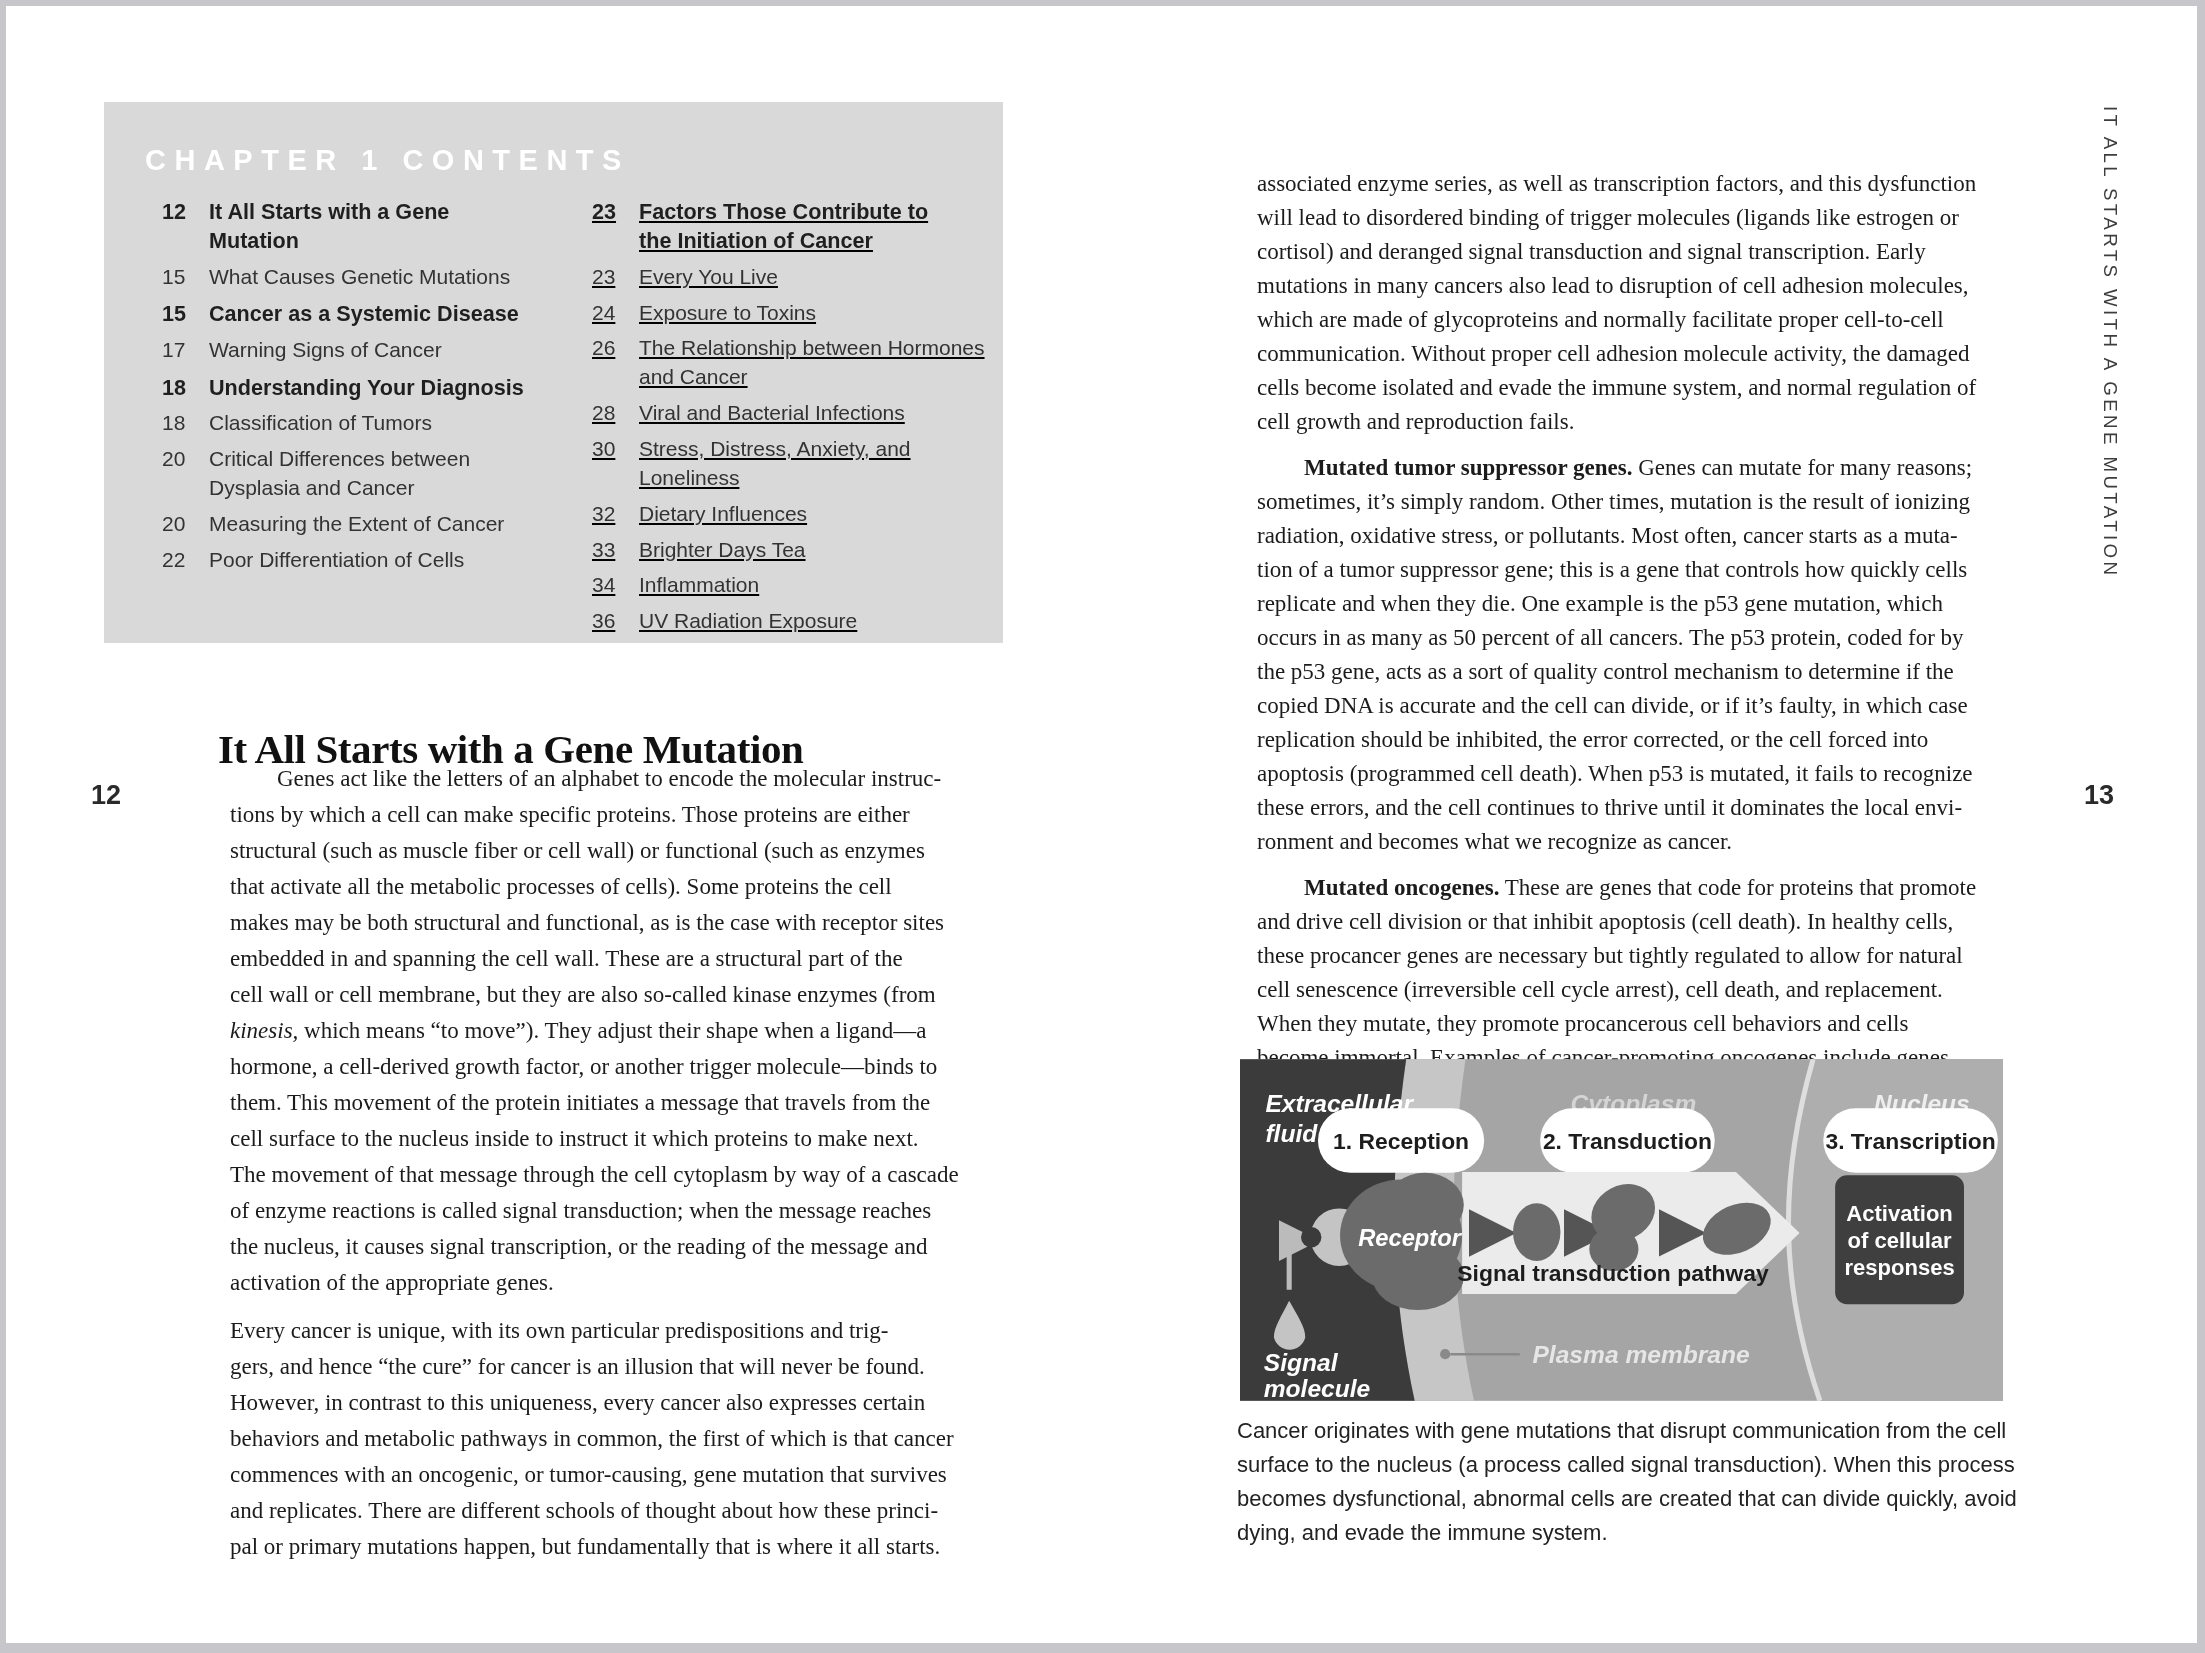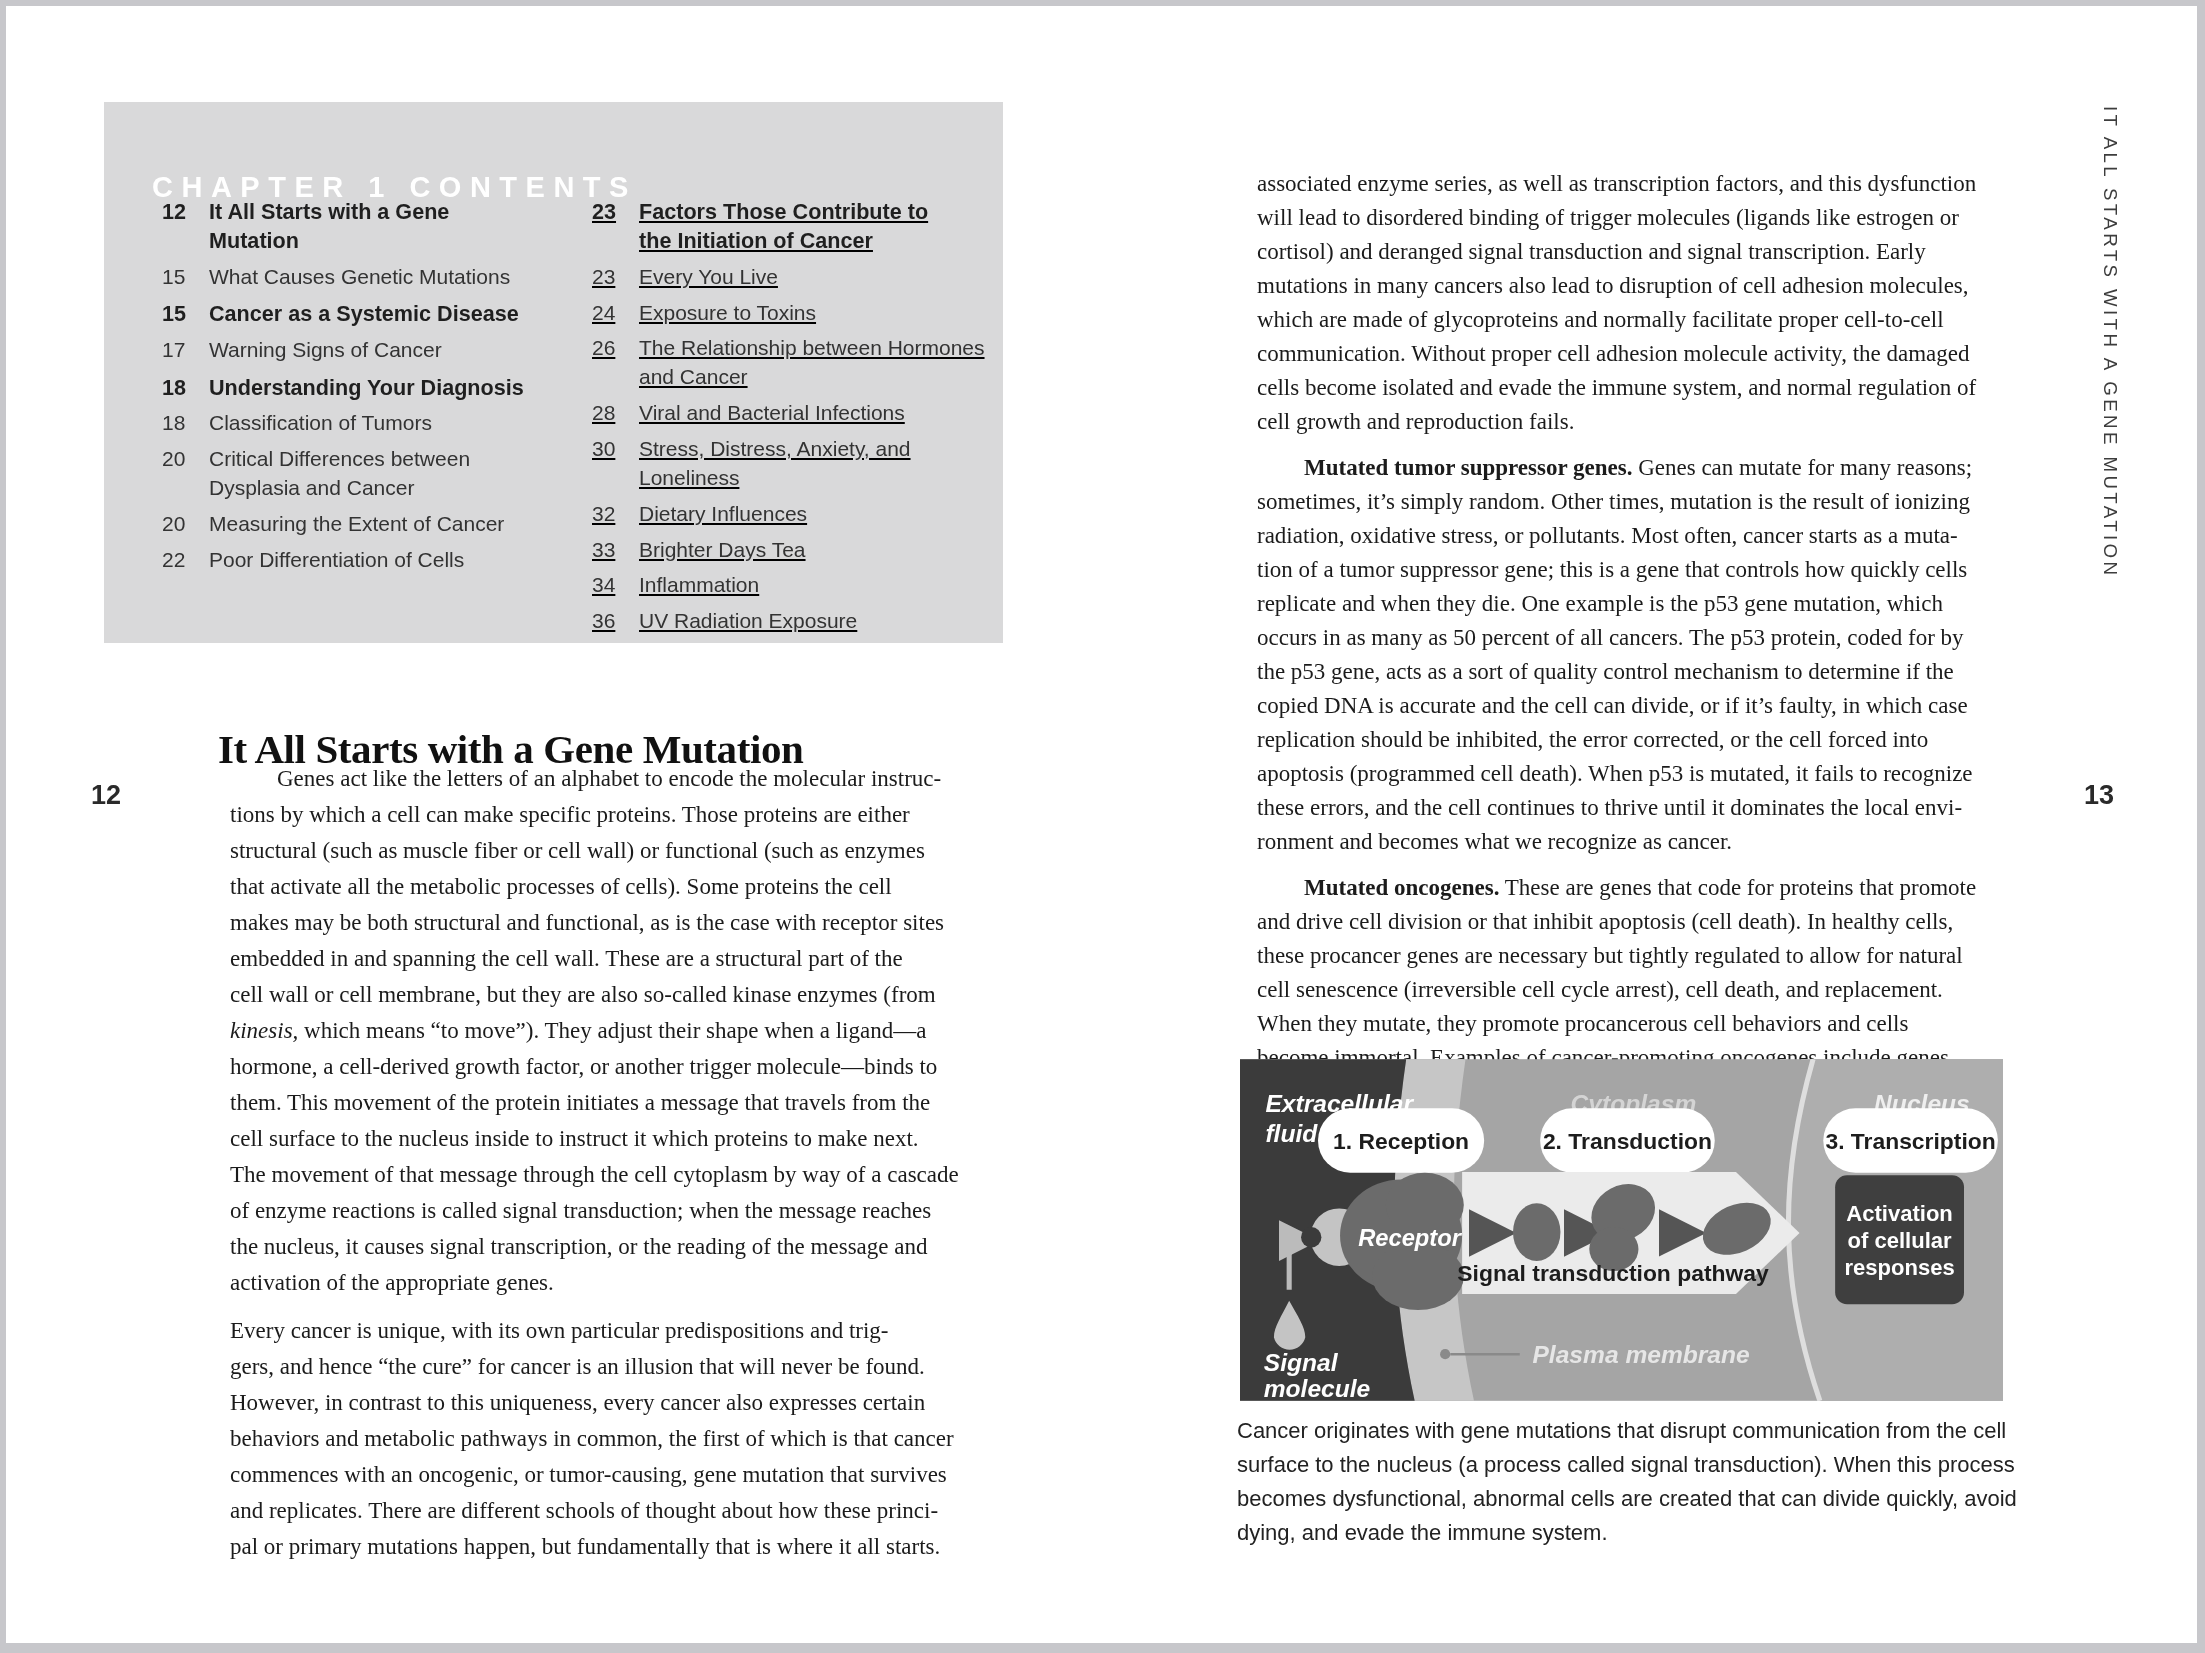--- a/index.html
+++ b/index.html
@@ -11,22 +11,22 @@
   .page{
     position:absolute;left:6px;top:6px;right:8.5px;bottom:11px;
     background:#ffffff;overflow:hidden;
   }
   
   .toc-box{
     position:absolute;left:98px;top:96px;width:899px;height:541px;
     background:#d9d9da;
   }
   .toc-title{
-    position:absolute;left:48px;top:42px;
-    font-size:29px;font-weight:bold;letter-spacing:8.5px;color:#ffffff;margin-top:27px;
+    position:absolute;left:41px;top:42px;
+    font-size:29px;font-weight:bold;letter-spacing:8.5px;color:#ffffff;
   }
   .toc-col{position:absolute;top:95px;}
   .toc-col1{left:58px;width:407px;}
   .toc-col2{left:488px;width:399px;text-decoration:underline;}
   .toc-row{display:flex;margin-bottom:6.8px;font-size:21px;line-height:29px;color:#333333;}
   .toc-row.bold{font-weight:bold;margin-top:8.5px;font-size:21.6px;color:#1f1f1f;}
   .toc-col .toc-row:first-child{margin-top:0;}
   .toc-num{width:47px;flex:none;}
   .toc-label{white-space:pre-line;}
   

